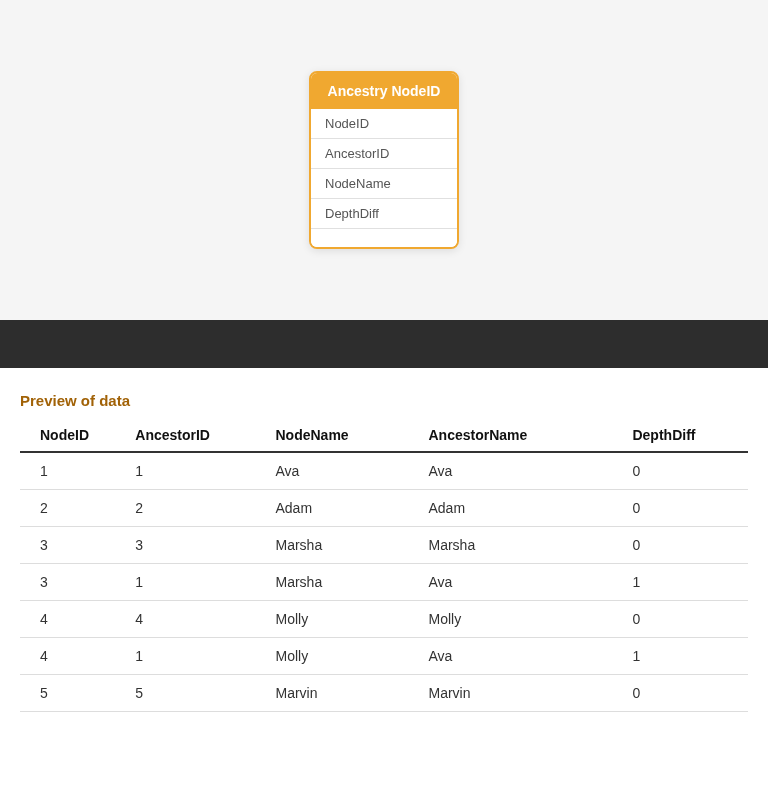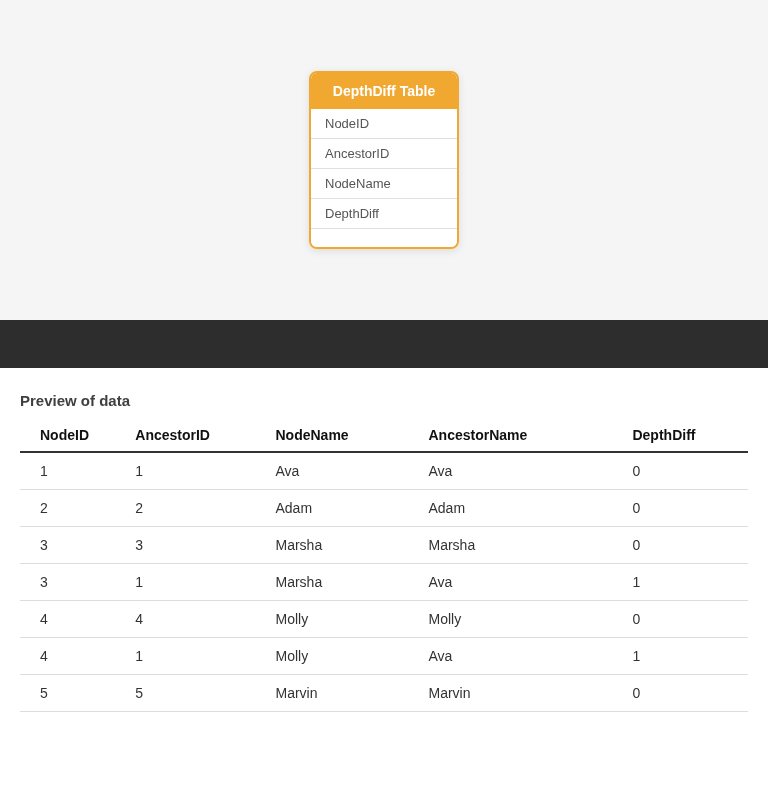--- a/index.html
+++ b/index.html
@@ -67,21 +67,21 @@
 
     
     .bottom-section {
       background: #ffffff;
       padding: 24px 20px 20px 20px;
     }
 
     .preview-title {
       font-size: 15px;
       font-weight: bold;
-      color: #404040;
+      color: #a16207;
       margin-bottom: 10px;
     }
 
     .data-table {
       width: 100%;
       border-collapse: collapse;
     }
 
     .data-table thead tr {
       border-bottom: 2px solid #333;
@@ -121,21 +121,21 @@
     .col-ancestorid { width: 110px; }
     .col-nodename { width: 120px; }
     .col-ancestorname { width: 160px; }
     .col-depthdiff { width: 100px; }
   </style>
 </head>
 <body>
 
 <div class="top-section">
   <div class="table-card">
-    <div class="table-card-header">DepthDiff Table</div>
+    <div class="table-card-header">Ancestry NodeID</div>
     <div class="table-card-row">NodeID</div>
     <div class="table-card-row">AncestorID</div>
     <div class="table-card-row">NodeName</div>
     <div class="table-card-row">DepthDiff</div>
     <div class="table-card-row"></div>
   </div>
 </div>
 
 <div class="dark-bar"></div>
 

